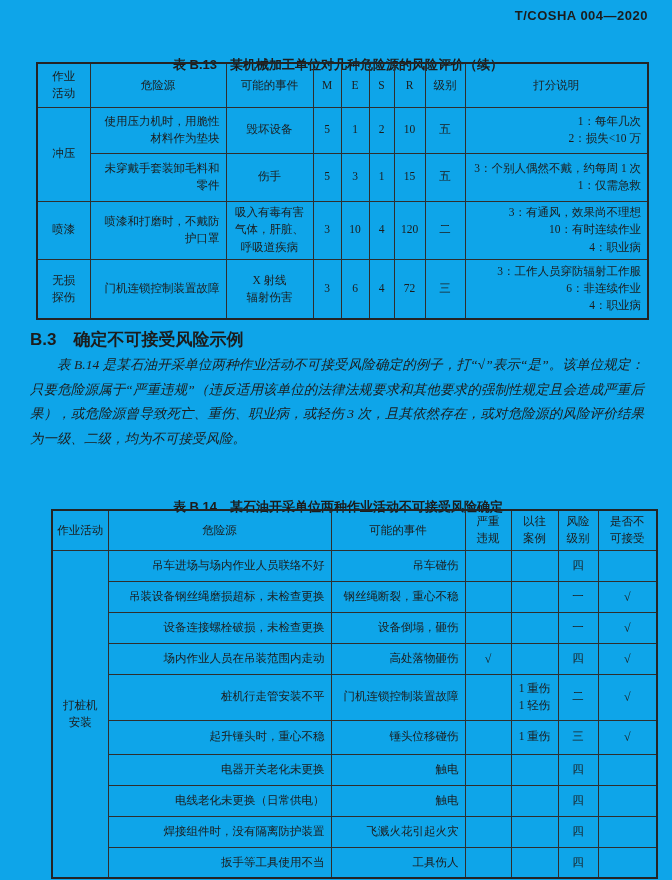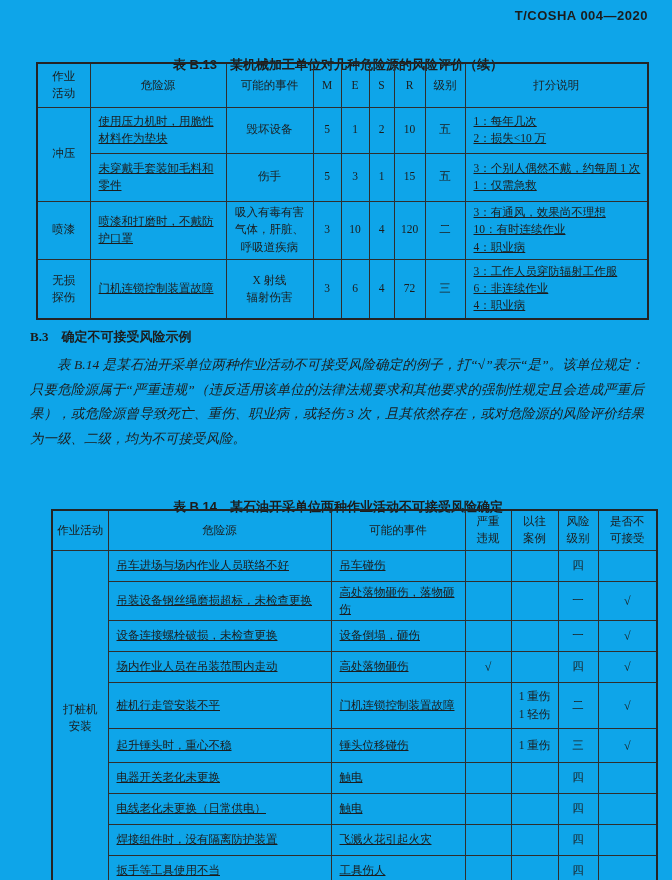--- a/index.html
+++ b/index.html
@@ -26,25 +26,25 @@
     padding-left:32px;
   }
   td, th {
     border:1px solid #2e2e2e; font-weight:normal;
     font-size:11.5px; line-height:1.5; text-align:center;
     vertical-align:middle; padding:2px 4px; overflow:hidden;
   }
   .t13 { left:36px; top:62px; width:611px; }
   .t14 { left:51px; top:509px; width:605px; }
   .pre { white-space:pre-line; }
-  .left { text-align:left; padding-left:8px; padding-right:6px;text-decoration:underline; }
+  .left { text-align:right; padding-left:8px; padding-right:6px; }
   .b3-heading {
     position:absolute; left:30px; top:328px;
-    font-family:Liberation Serif, serif;
-    font-weight:bold; font-size:13px;
+    font-family:Liberation Sans, sans-serif;
+    font-weight:bold; font-size:17px;
   }
   .para {
     position:absolute; left:30px; top:353px; width:614px;
     font-size:13.5px; line-height:24.5px; text-align:justify;
     text-indent:2em;
     font-style:italic;
   }
   .check { font-size:12px; }
 </style>
 </head>
@@ -170,21 +170,21 @@
 安装</td>
       <td class="left">吊车进场与场内作业人员联络不好</td>
       <td class="left">吊车碰伤</td>
       <td class="check"></td>
       <td class="pre"></td>
       <td>四</td>
       <td class="check"></td>
     </tr>
     <tr style="height:31px">
       <td class="left">吊装设备钢丝绳磨损超标，未检查更换</td>
-      <td class="left">高处落物砸伤，落物砸伤</td>
+      <td class="left">钢丝绳断裂，重心不稳</td>
       <td class="check"></td>
       <td class="pre"></td>
       <td>一</td>
       <td class="check">√</td>
     </tr>
     <tr style="height:31px">
       <td class="left">设备连接螺栓破损，未检查更换</td>
       <td class="left">设备倒塌，砸伤</td>
       <td class="check"></td>
       <td class="pre"></td>

